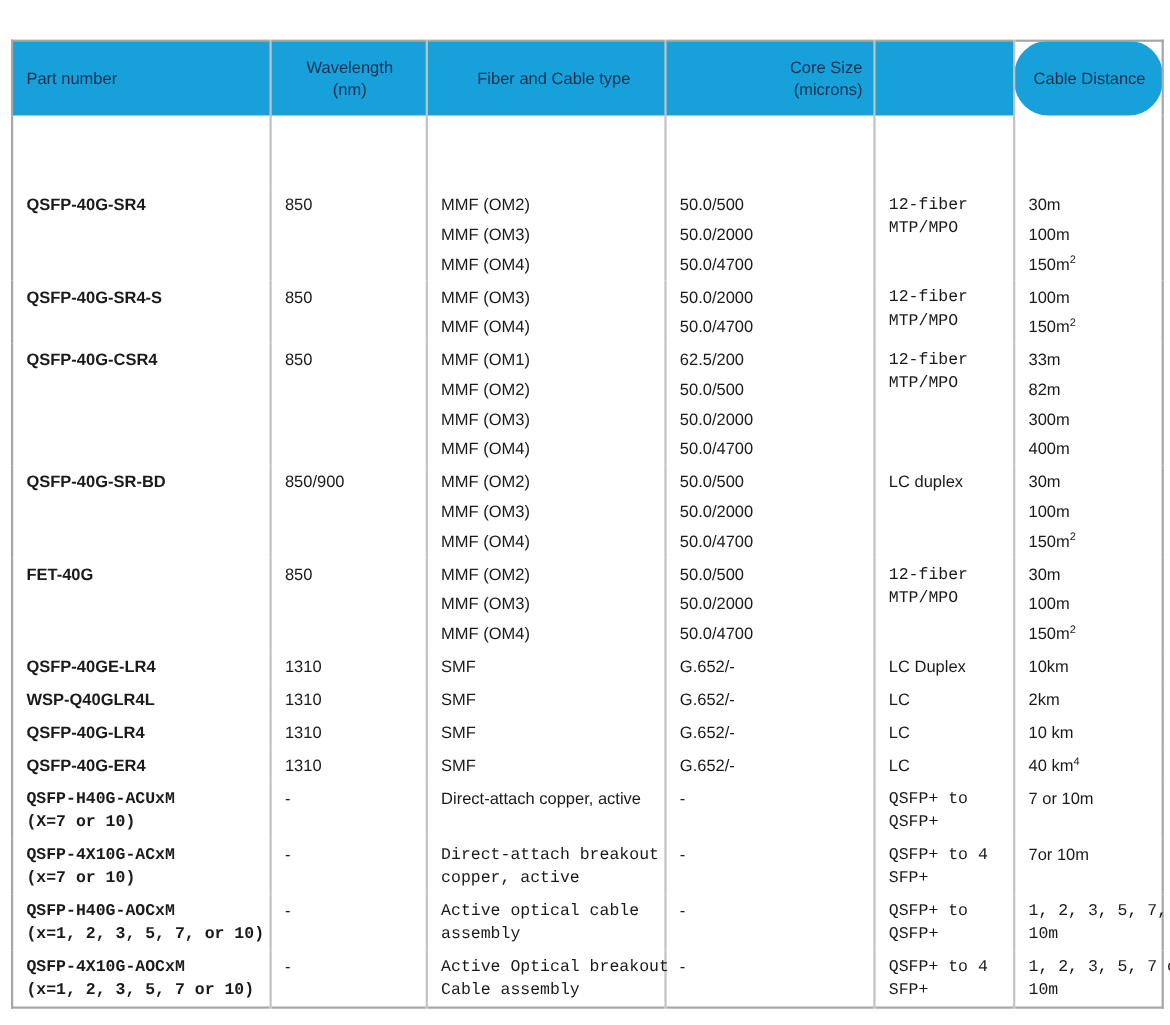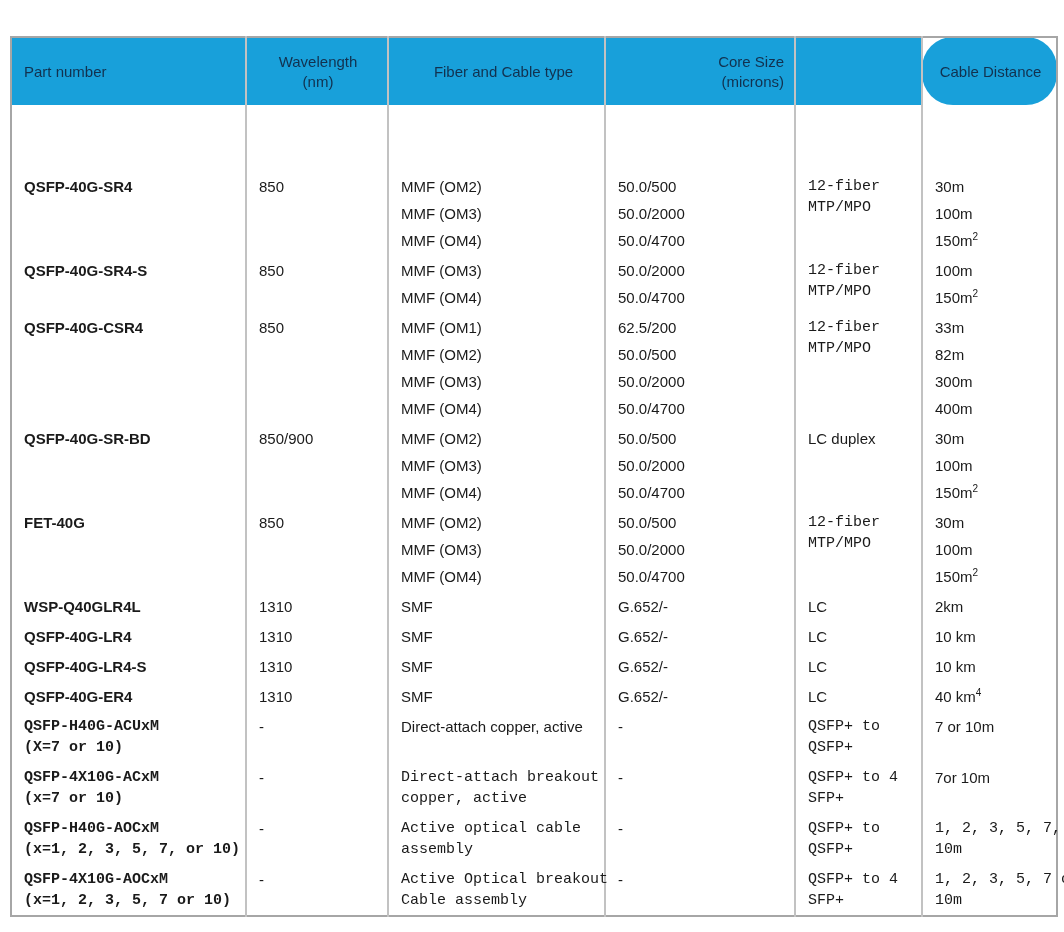--- a/index.html
+++ b/index.html
@@ -216,20 +216,40 @@
             <div class="line">MTP/MPO</div>
           </td>
           <td class="distance">
             <div class="line">30m</div>
             <div class="line">100m</div>
             <div class="line">150m<sup>2</sup></div>
           </td>
         </tr>
         <tr>
           <td class="part">
+            <div class="line">QSFP-40GE-LR4</div>
+          </td>
+          <td class="wavelength">
+            <div class="line">1310</div>
+          </td>
+          <td class="fiber">
+            <div class="line">SMF</div>
+          </td>
+          <td class="core">
+            <div class="line">G.652/-</div>
+          </td>
+          <td class="connector">
+            <div class="line">LC Duplex</div>
+          </td>
+          <td class="distance">
+            <div class="line">10km</div>
+          </td>
+        </tr>
+        <tr>
+          <td class="part">
             <div class="line">WSP-Q40GLR4L</div>
           </td>
           <td class="wavelength">
             <div class="line">1310</div>
           </td>
           <td class="fiber">
             <div class="line">SMF</div>
           </td>
           <td class="core">
             <div class="line">G.652/-</div>
@@ -237,40 +257,20 @@
           <td class="connector">
             <div class="line">LC</div>
           </td>
           <td class="distance">
             <div class="line">2km</div>
           </td>
         </tr>
         <tr>
           <td class="part">
             <div class="line">QSFP-40G-LR4</div>
-          </td>
-          <td class="wavelength">
-            <div class="line">1310</div>
-          </td>
-          <td class="fiber">
-            <div class="line">SMF</div>
-          </td>
-          <td class="core">
-            <div class="line">G.652/-</div>
-          </td>
-          <td class="connector">
-            <div class="line">LC</div>
-          </td>
-          <td class="distance">
-            <div class="line">10 km</div>
-          </td>
-        </tr>
-        <tr>
-          <td class="part">
-            <div class="line">QSFP-40G-LR4-S</div>
           </td>
           <td class="wavelength">
             <div class="line">1310</div>
           </td>
           <td class="fiber">
             <div class="line">SMF</div>
           </td>
           <td class="core">
             <div class="line">G.652/-</div>
           </td>

